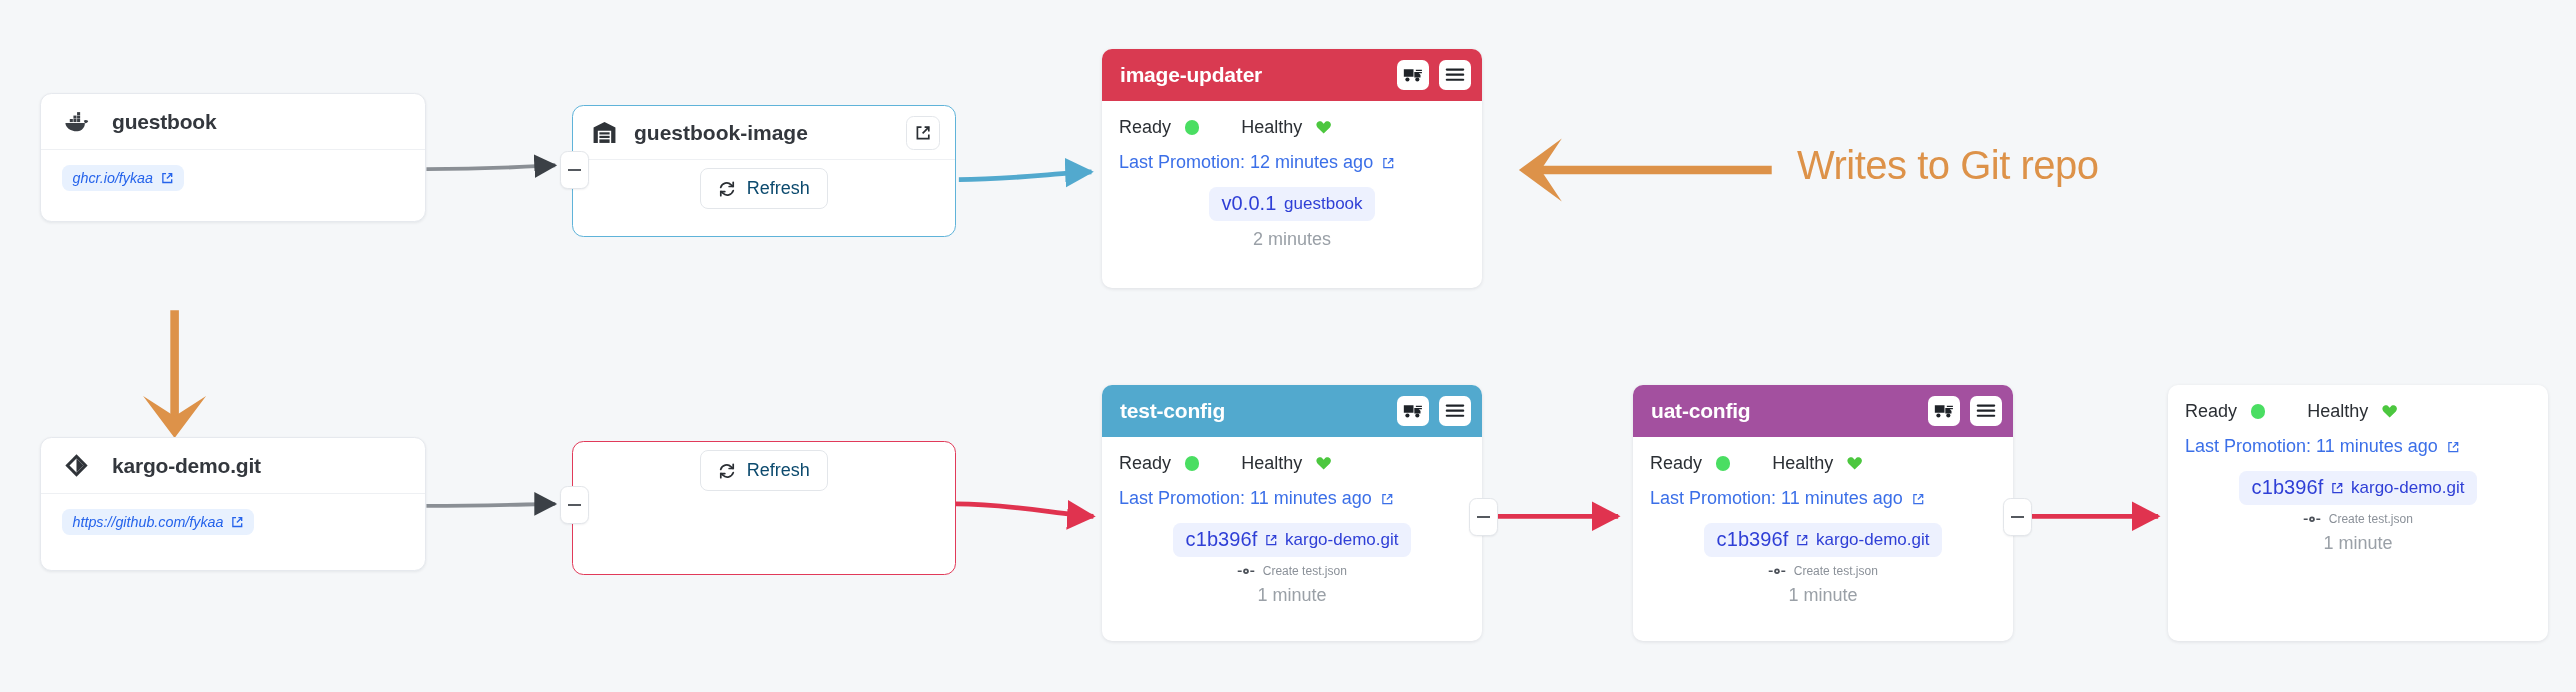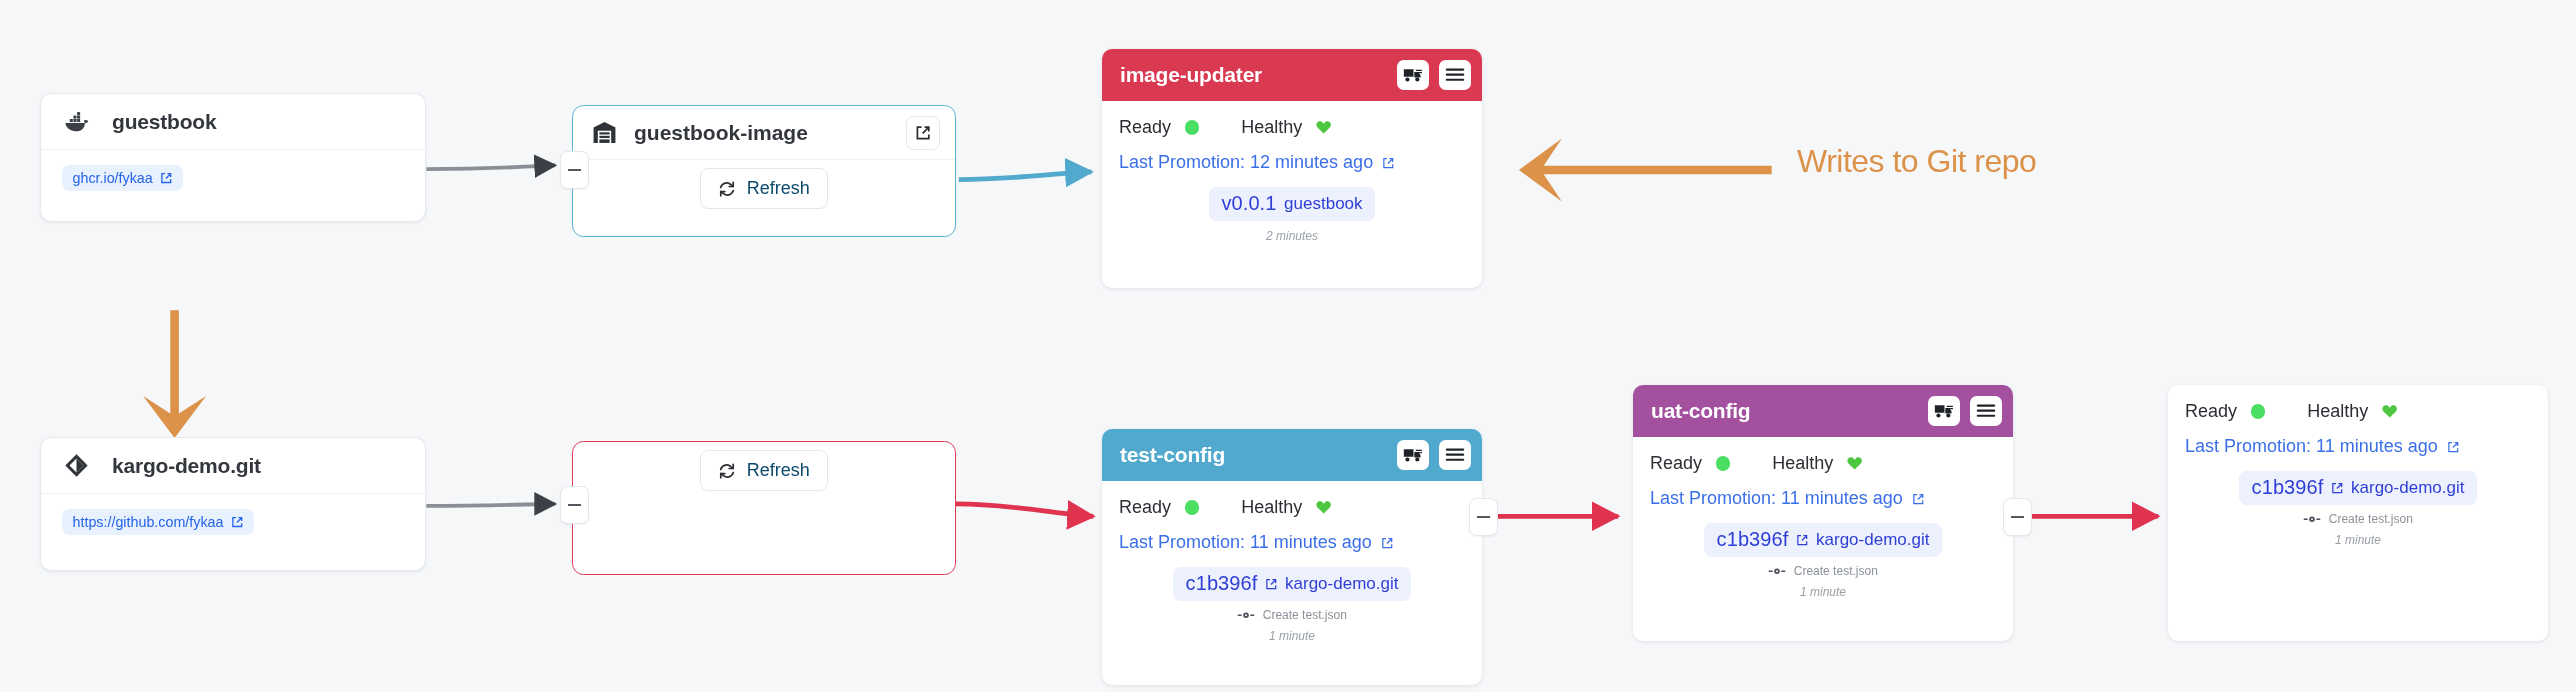--- a/index.html
+++ b/index.html
@@ -60,20 +60,21 @@
     font-size: 21px;
     font-weight: 700;
     color: #33373d;
     letter-spacing: -0.2px;
     white-space: nowrap;
   }
   .plain-body {
     padding: 15.3px 21px 17px 21px;
     display: flex;
     align-items: center;
+    font-style: italic;
   }
   .chip-link {
     display: inline-flex;
     align-items: center;
     gap: 7.6px;
     background: #e8f1fe;
     color: #2563eb;
     border-radius: 7.6px;
     padding: 5.7px 10.5px;
     font-size: 14.3px;
@@ -232,22 +233,21 @@
     display: inline-flex;
     align-items: center;
     gap: 7.6px;
     color: #8b9199;
     font-size: 12px;
     white-space: nowrap;
   }
   .freight-age {
     margin-top: 7.6px;
     color: #9aa0a7;
-    font-size: 12px;
-    font-style: italic;
+    font-size: 18px;
   }
 
   
   .collapse-pill {
     position: absolute;
     width: 27px;
     height: 36px;
     background: #fff;
     border: 1px solid #e3e6ea;
     border-radius: 7.6px;
@@ -258,21 +258,21 @@
   }
   .collapse-pill .bar {
     width: 12.4px; height: 1.9px; background: #55595f; display:block;
   }
 
   
   .annot {
     position: absolute;
     color: #dd9249;
     font-family: "Liberation Sans", sans-serif;
-    font-size: 32px;
+    font-size: 40px;
     font-weight: 400;
     white-space: nowrap;
     letter-spacing: -0.5px;
   }
 </style>
 </head>
 <body>
 
 <div id="canvas">
 
@@ -474,21 +474,21 @@
       <div class="freight-wrap">
         <span class="freight-chip">
           <span class="freight-id">v0.0.1</span>
           <span class="freight-src">guestbook</span>
         </span>
         <span class="freight-age">2 minutes</span>
       </div>
     </div>
   </div>
 
-  <div class="stage" style="left:1102px; top:385px; width:380px; height:256px;margin-top:44px;">
+  <div class="stage" style="left:1102px; top:385px; width:380px; height:256px;">
     <div class="stage-head" style="background:#52a9ce;">
       <span class="stage-name">test-config</span>
       <span class="stage-act">
         <svg width="20" height="16" viewBox="0 0 24 18" fill="#1f2328">
           <path d="M1 2.2h11.6v9H1z"></path>
             <path d="M13.6 5.4h4.2l3.2 3.6v3h-7.4z"></path>
           <circle cx="5.3" cy="14.4" r="2.5"></circle>
             <circle cx="17.2" cy="14.4" r="2.5"></circle>
           <path d="M15.4 2.6h7.3v1.6h-7.3z"></path>
             <path d="M17.4 5.4h5.3V7h-5.3z"></path>

